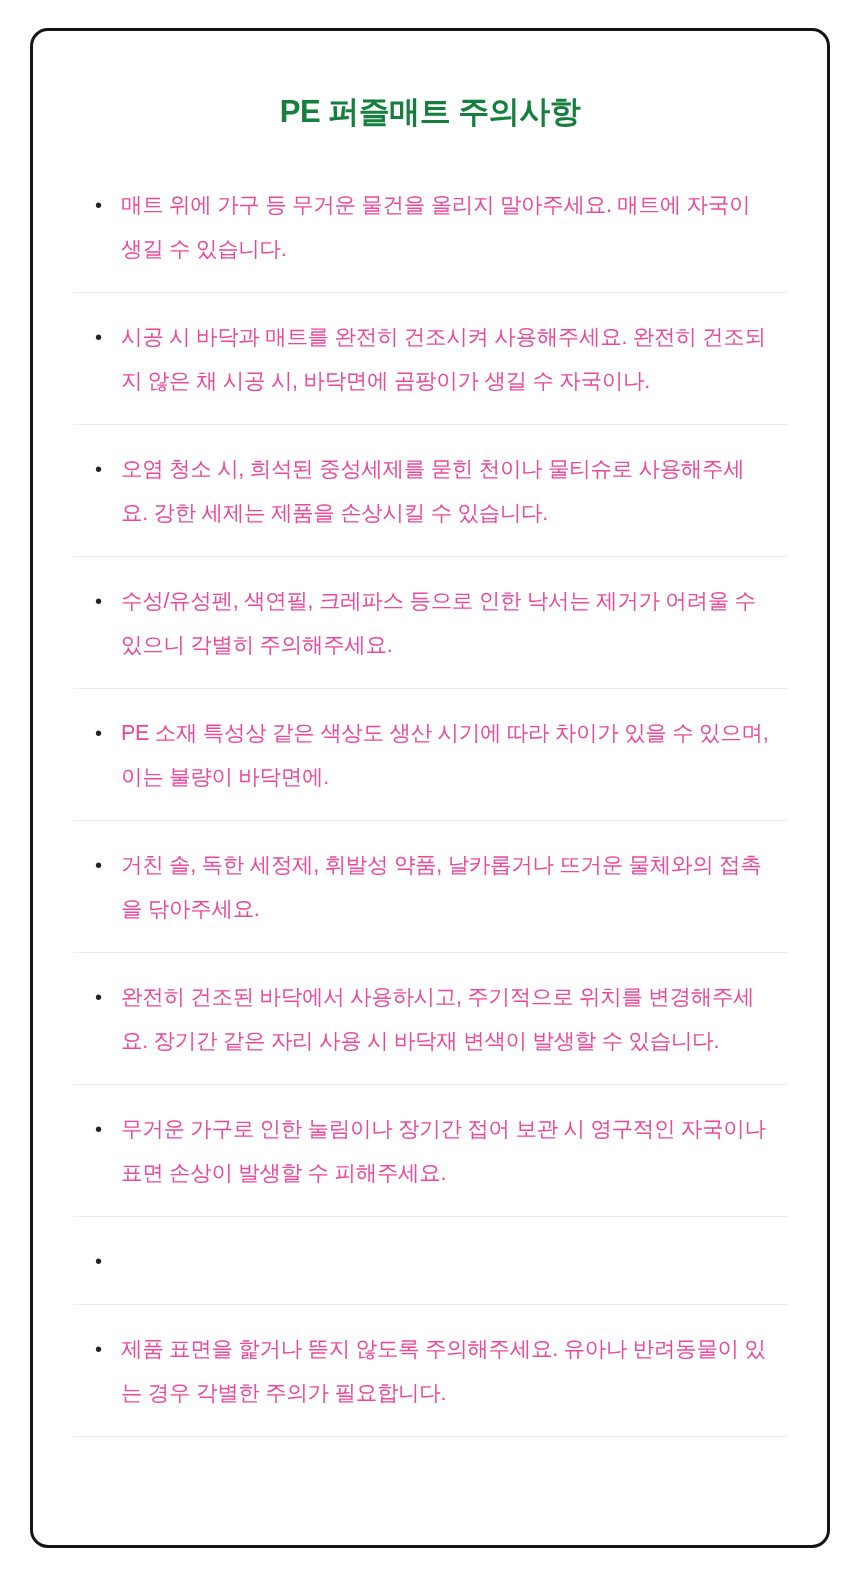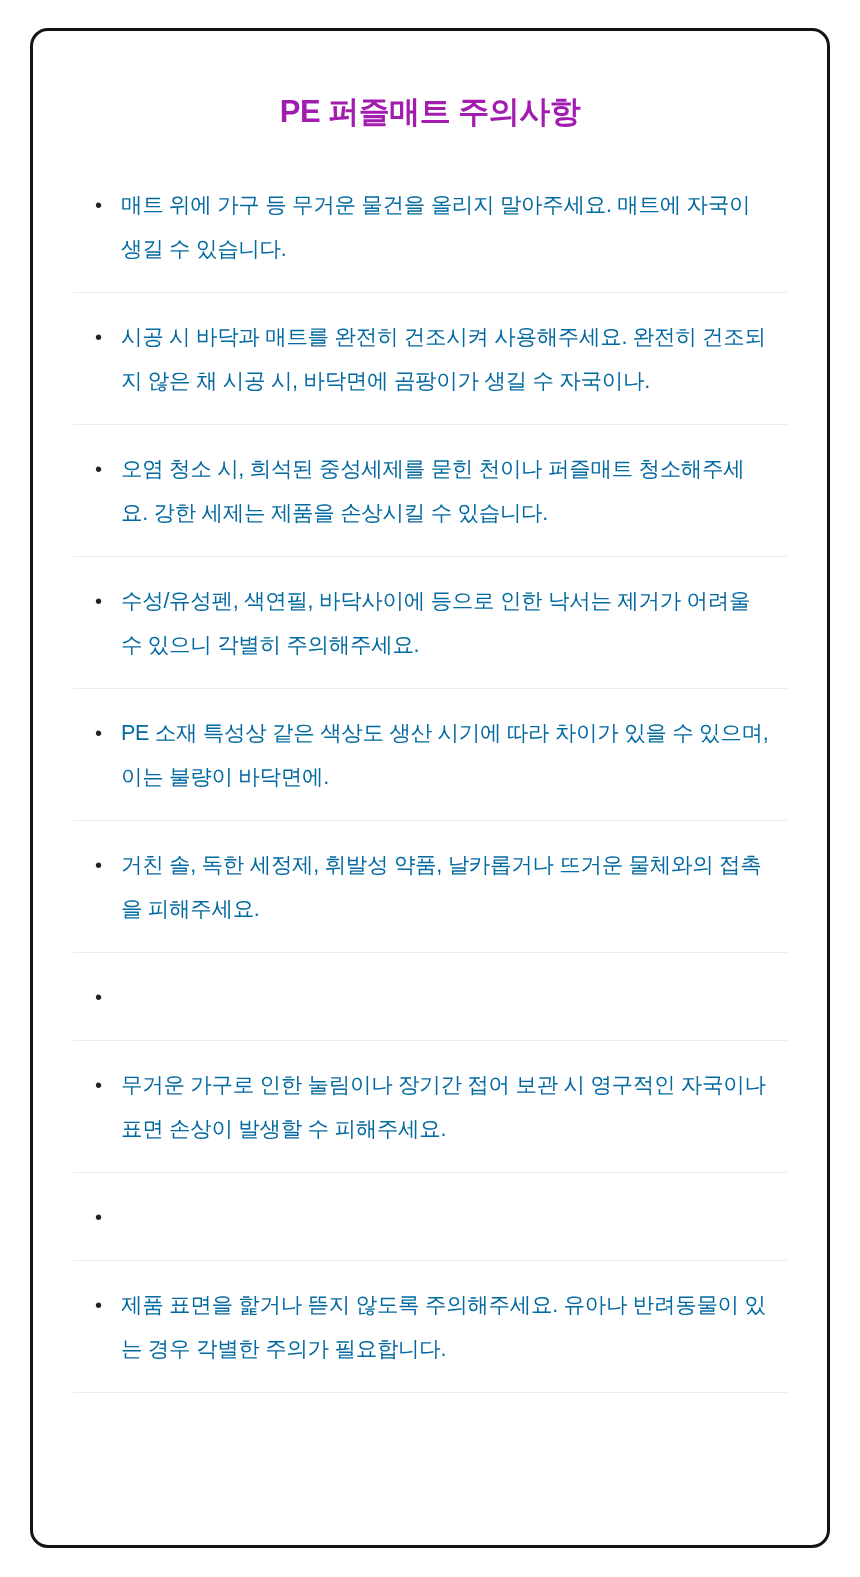--- a/index.html
+++ b/index.html
@@ -26,21 +26,21 @@
     border-radius: 18px;
     padding: 62px 40px 70px 40px;
     overflow: hidden;
   }
   .title {
     margin: 0 0 30px 0;
     text-align: center;
     font-size: 31px;
     font-weight: 800;
     letter-spacing: -0.5px;
-    color: #a21caf;
+    color: #15803d;
     line-height: 38px;
   }
   ul.notice-list {
     list-style: none;
     margin: 0;
     padding: 0;
   }
   li.notice-item {
     display: flex;
     align-items: flex-start;
@@ -53,21 +53,21 @@
     font-size: 20px;
     line-height: 44px;
     color: #222222;
   }
   .item-text {
     flex: 1 1 auto;
     max-width: 650px;
     font-size: 21.5px;
     line-height: 44px;
     letter-spacing: -0.3px;
-    color: #0369a1;
+    color: #ec4899;
     word-break: normal;
     overflow-wrap: break-word;
   }
 </style>
 </head>
 <body>
 
 <div class="page">
   <div class="card">
     <h1 class="title">PE 퍼즐매트 주의사항</h1>
@@ -77,40 +77,41 @@
     <span class="item-text">매트 위에 가구 등 무거운 물건을 올리지 말아주세요. 매트에 자국이 생길 수 있습니다.</span>
   </li>
 
   <li class="notice-item">
     <span class="bullet">•</span>
     <span class="item-text">시공 시 바닥과 매트를 완전히 건조시켜 사용해주세요. 완전히 건조되지 않은 채 시공 시, 바닥면에 곰팡이가 생길 수 자국이나.</span>
   </li>
 
   <li class="notice-item">
     <span class="bullet">•</span>
-    <span class="item-text">오염 청소 시, 희석된 중성세제를 묻힌 천이나 퍼즐매트 청소해주세요. 강한 세제는 제품을 손상시킬 수 있습니다.</span>
+    <span class="item-text">오염 청소 시, 희석된 중성세제를 묻힌 천이나 물티슈로 사용해주세요. 강한 세제는 제품을 손상시킬 수 있습니다.</span>
   </li>
 
   <li class="notice-item">
     <span class="bullet">•</span>
-    <span class="item-text">수성/유성펜, 색연필, 바닥사이에 등으로 인한 낙서는 제거가 어려울 수 있으니 각별히 주의해주세요.</span>
+    <span class="item-text">수성/유성펜, 색연필, 크레파스 등으로 인한 낙서는 제거가 어려울 수 있으니 각별히 주의해주세요.</span>
   </li>
 
   <li class="notice-item">
     <span class="bullet">•</span>
     <span class="item-text">PE 소재 특성상 같은 색상도 생산 시기에 따라 차이가 있을 수 있으며, 이는 불량이 바닥면에.</span>
   </li>
 
   <li class="notice-item">
     <span class="bullet">•</span>
-    <span class="item-text">거친 솔, 독한 세정제, 휘발성 약품, 날카롭거나 뜨거운 물체와의 접촉을 피해주세요.</span>
+    <span class="item-text">거친 솔, 독한 세정제, 휘발성 약품, 날카롭거나 뜨거운 물체와의 접촉을 닦아주세요.</span>
   </li>
 
   <li class="notice-item">
     <span class="bullet">•</span>
+    <span class="item-text">완전히 건조된 바닥에서 사용하시고, 주기적으로 위치를 변경해주세요. 장기간 같은 자리 사용 시 바닥재 변색이 발생할 수 있습니다.</span>
   </li>
 
   <li class="notice-item">
     <span class="bullet">•</span>
     <span class="item-text">무거운 가구로 인한 눌림이나 장기간 접어 보관 시 영구적인 자국이나 표면 손상이 발생할 수 피해주세요.</span>
   </li>
 
   <li class="notice-item">
     <span class="bullet">•</span>
   </li>

